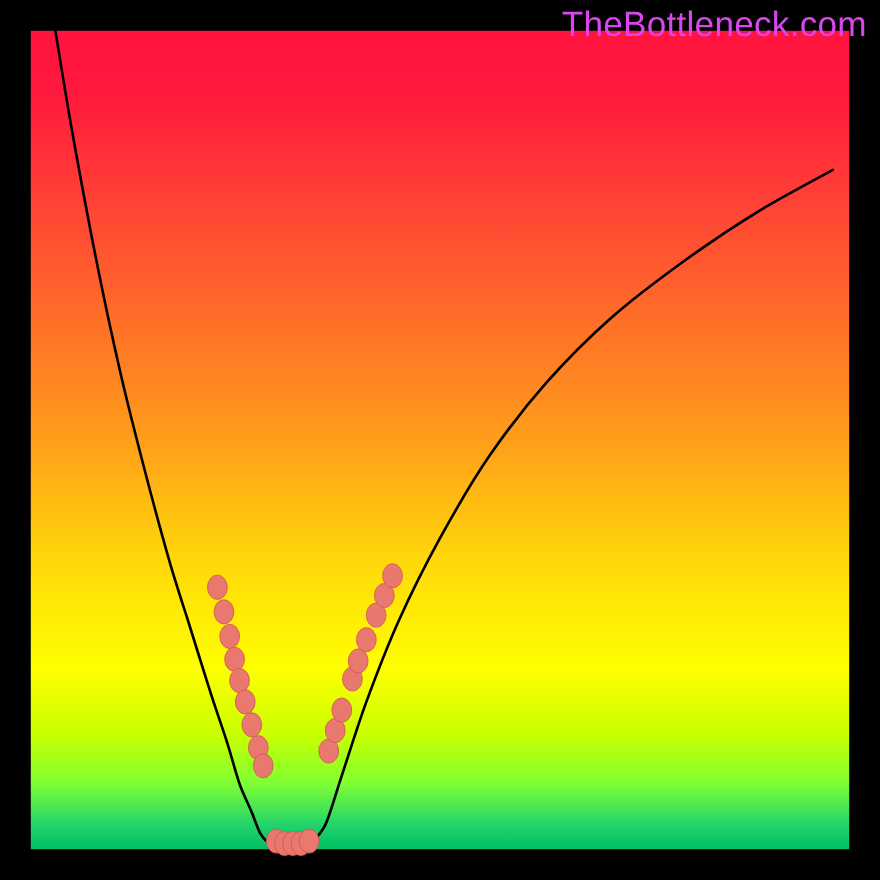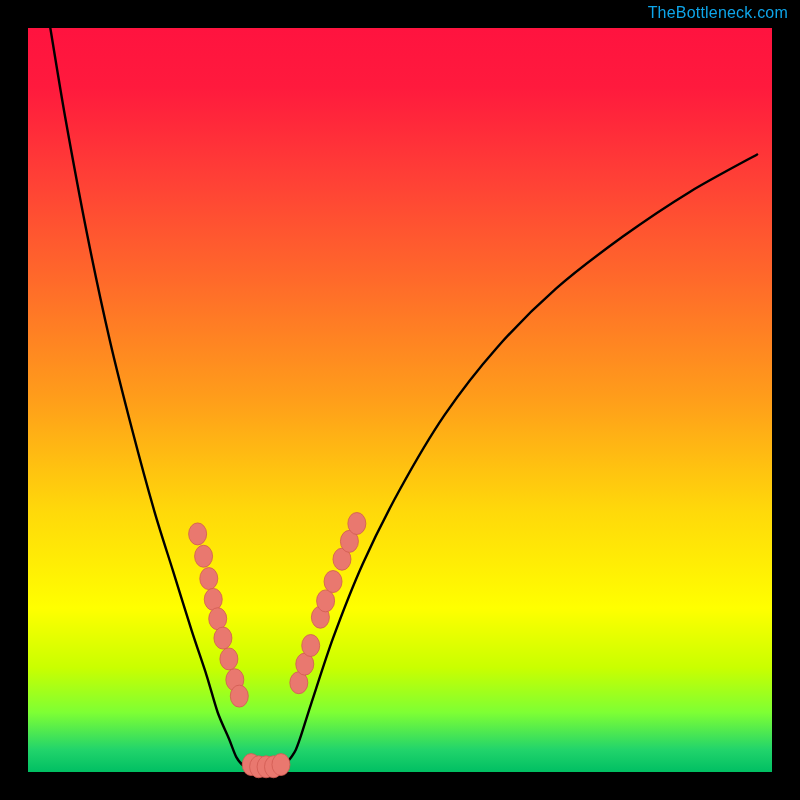--- a/index.html
+++ b/index.html
@@ -36,22 +36,22 @@
       #c9ff00 86%,
       #7eff34 92%,
       #22d46b 97%,
       #00bf63 100%
     );
   }
   .watermark {
     position: absolute;
     top: 4px;
     right: 12px;
-    color: #0ea5e9;
-    font-size: 16px;
+    color: #d946ef;
+    font-size: 32px;
     font-weight: 400;
     letter-spacing: 0.2px;
     user-select: none;
   }
   svg.curve {
     position: absolute;
     left: 0;
     top: 0;
     width: 744px;
     height: 744px;

